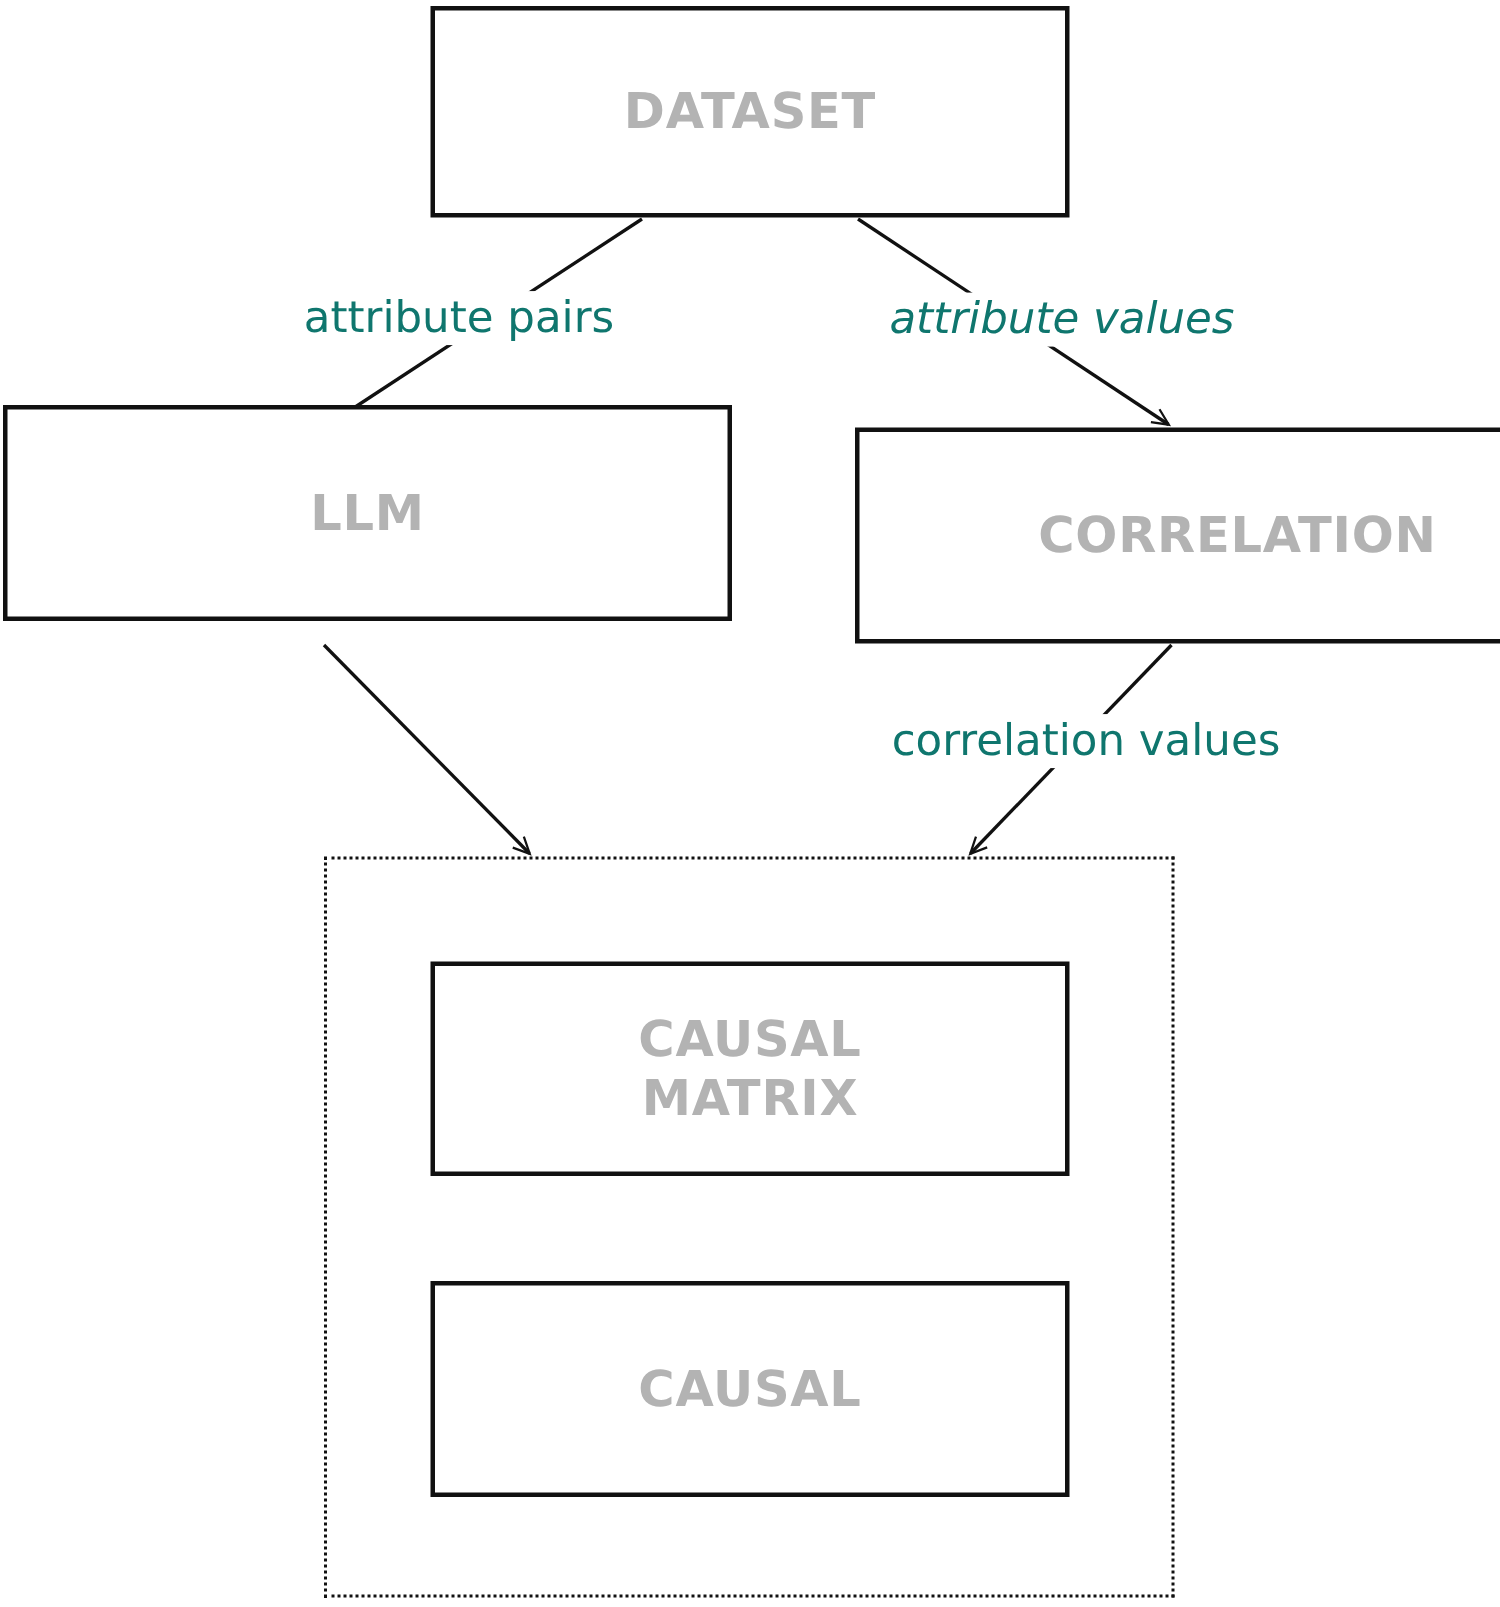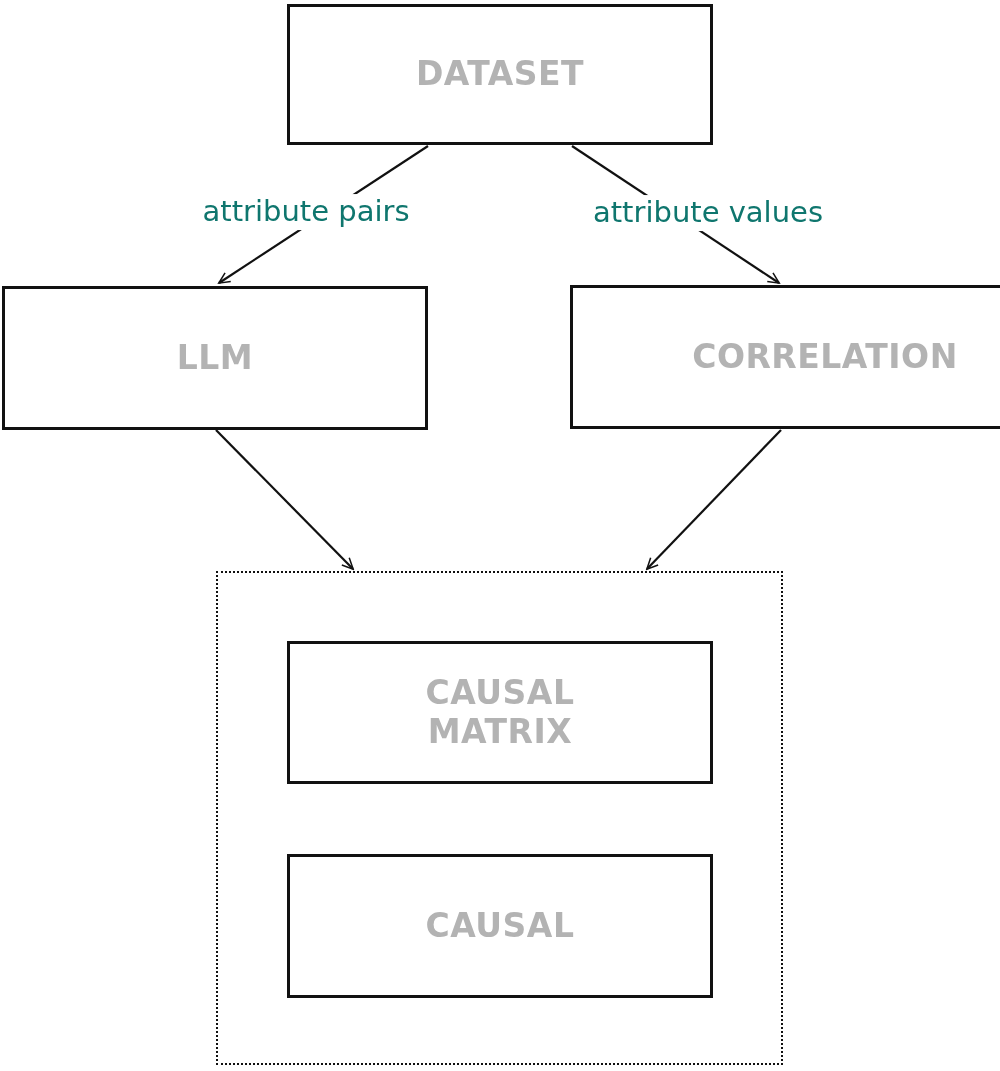--- a/index.html
+++ b/index.html
@@ -26,21 +26,21 @@
     justify-content: center;
     text-align: center;
     color: #b3b3b3;
     font-weight: bold;
     font-size: 33px;
     line-height: 1.18;
     letter-spacing: 0.5px;
     z-index: 2;
   }
   .node-dataset       { left: 287px; top:   4px; width: 426px; height: 141px; }
-  .node-llm           { left:   2px; top: 286px; width: 426px; height: 144px; }
+  .node-llm           { left:   2px; top: 270px; width: 486px; height: 144px; }
   .node-correlation   { left: 570px; top: 285px; width: 510px; height: 144px; }
   .group-outputs {
     position: absolute;
     box-sizing: border-box;
     left: 216px; top: 571px; width: 567px; height: 494px;
     border: 2px dotted #111111;
     background: transparent;
     z-index: 1;
   }
   .node-causal-matrix  { left: 287px; top: 641px; width: 426px; height: 143px; }
@@ -63,21 +63,21 @@
     transform: translate(-50%, -50%);
     background: #ffffff;
     color: #0f766e;
     font-size: 29px;
     line-height: 1.1;
     padding: 2px 7px;
     white-space: nowrap;
     z-index: 3;
   }
   .label-attribute-pairs    { left: 306px; top: 212px; }
-  .label-attribute-values   { left: 708px; top: 213px; }
+  .label-attribute-values   { left: 708px; top: 213px; font-style: italic; }
   .label-omega-values       { left: 291px; top: 496px; }
   .label-correlation-values { left: 724px; top: 494px; }
   .math-symbol {
     font-family: "DejaVu Serif", serif;
     font-style: italic;
     font-size: 31px;
   }
 </style>
 </head>
 <body>
@@ -117,14 +117,15 @@
 
   <div class="node node-causal-heatmap">
     <span>CAUSAL</span>
   </div>
 
   <div class="edge-label label-attribute-pairs">attribute pairs</div>
 
   <div class="edge-label label-attribute-values">attribute values</div>
 
 
+  <div class="edge-label label-correlation-values">correlation values</div>
 
 </div>
 
 </body></html>

